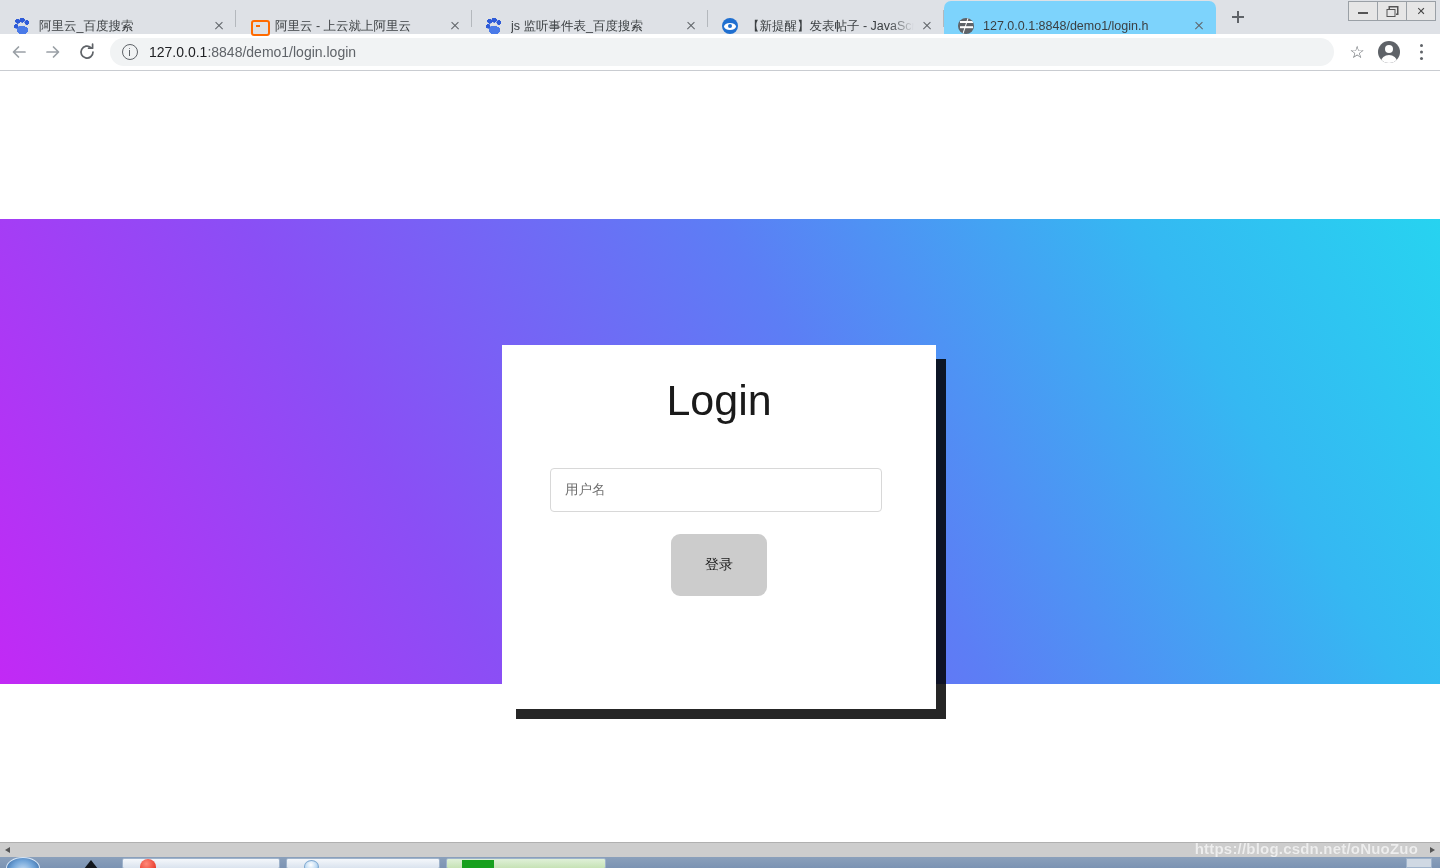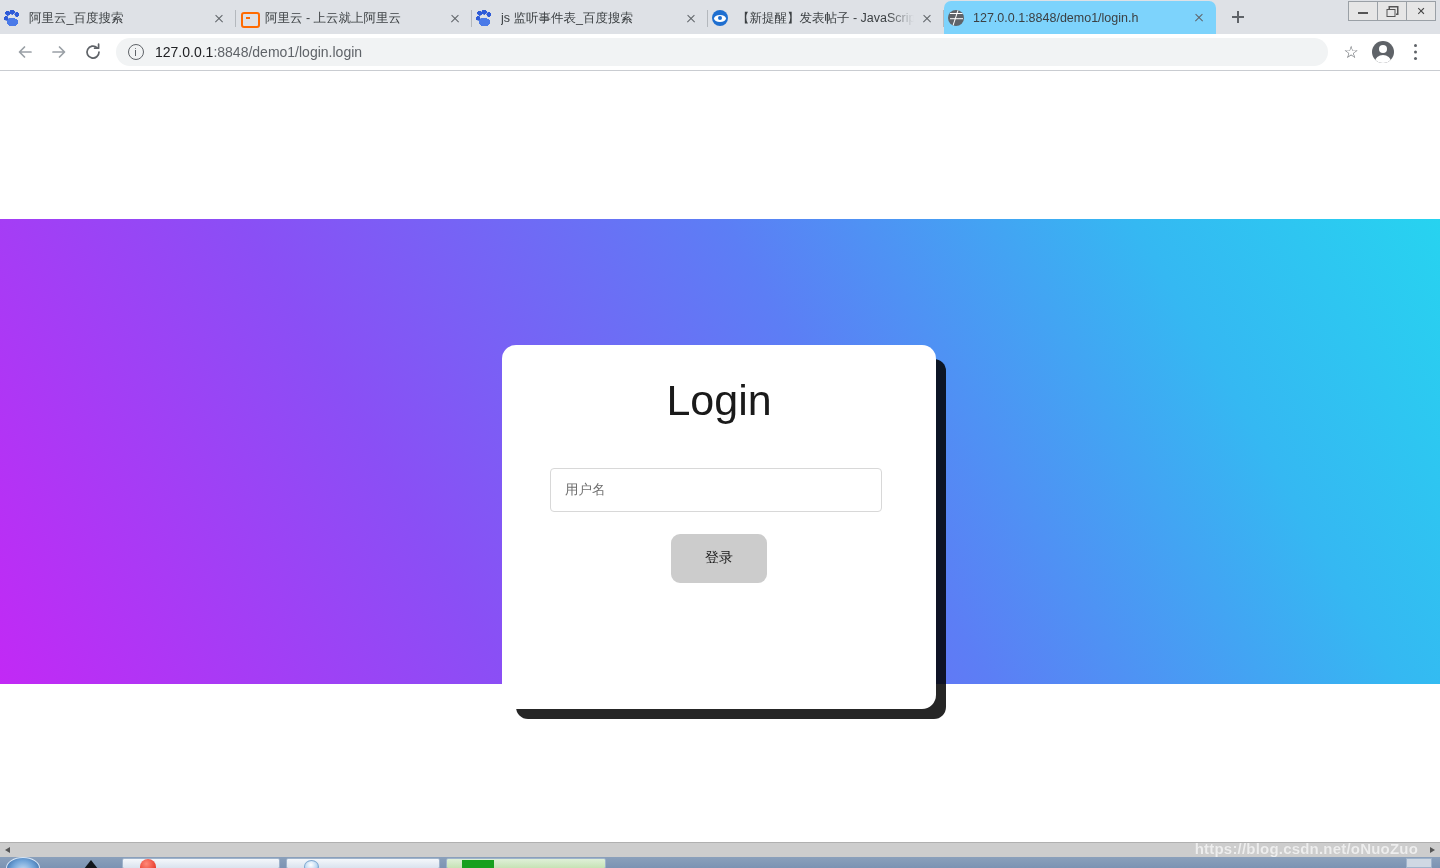--- a/index.html
+++ b/index.html
@@ -27,22 +27,22 @@
     background: #dee1e6;
     display: flex;
     align-items: flex-end;
     padding-left: 0px;
   }
 
   .tab {
     position: relative;
     height: 32px;
     display: flex;
-    align-items: center;
-    padding: 0 4px 0 4px;
+    align-items: flex-end;
+    padding: 0 4px 0 14px;
     background: #dee1e6;
     font-size: 12.5px;
     color: #3c4043;
     min-width: 0;
     border-top-left-radius: 7px;
     border-top-right-radius: 7px;
   }
 
   .tab.inactive { width: 236px; }
 
@@ -238,21 +238,21 @@
     box-shadow: 2.5px -2.5px 0 -1px #e6e6e6, 2.5px -2.5px 0 0.5px #555;
     margin-left: -1.5px; margin-top: 1.5px;
   }
 
   
   .toolbar {
     height: 37px;
     background: #ffffff;
     display: flex;
     align-items: center;
-    padding: 0 10px;
+    padding: 0 4px;
     border-bottom: 1px solid #c9ccd1;
   }
 
   .nav-btn {
     width: 30px; height: 30px;
     flex: 0 0 30px;
     position: relative;
     margin-right: 4px;
     border-radius: 50%;
   }
@@ -362,21 +362,20 @@
 
   .login-card {
     position: absolute;
     left: 502px;
     top: 274px;
     width: 434px;
     height: 364px;
     background: #ffffff;
     box-shadow: 12px 12px 0 -2px rgba(0,0,0,0.85);
     padding-top: 30px;
-    border-radius: 14px;
   }
 
   .login-title {
     text-align: center;
     font-size: 43px;
     font-weight: 400;
     color: #1a1a1a;
     line-height: 1.2;
     margin-bottom: 28px;
     letter-spacing: 0px;
@@ -397,21 +396,21 @@
     outline: none;
     font-family: "Liberation Sans", "DejaVu Sans", sans-serif;
     display: block;
   }
   .field::placeholder { color: #6f6f6f; opacity: 1; }
 
   .submit-row { text-align: center; margin-top: 22px; }
 
   .submit-btn {
     width: 96px;
-    height: 49px;
+    height: 62px;
     background: #cccccc;
     border: none;
     border-radius: 9px;
     font-size: 14px;
     color: #1a1a1a;
     font-family: "Liberation Sans", "DejaVu Sans", sans-serif;
     cursor: pointer;
   }
 
   

